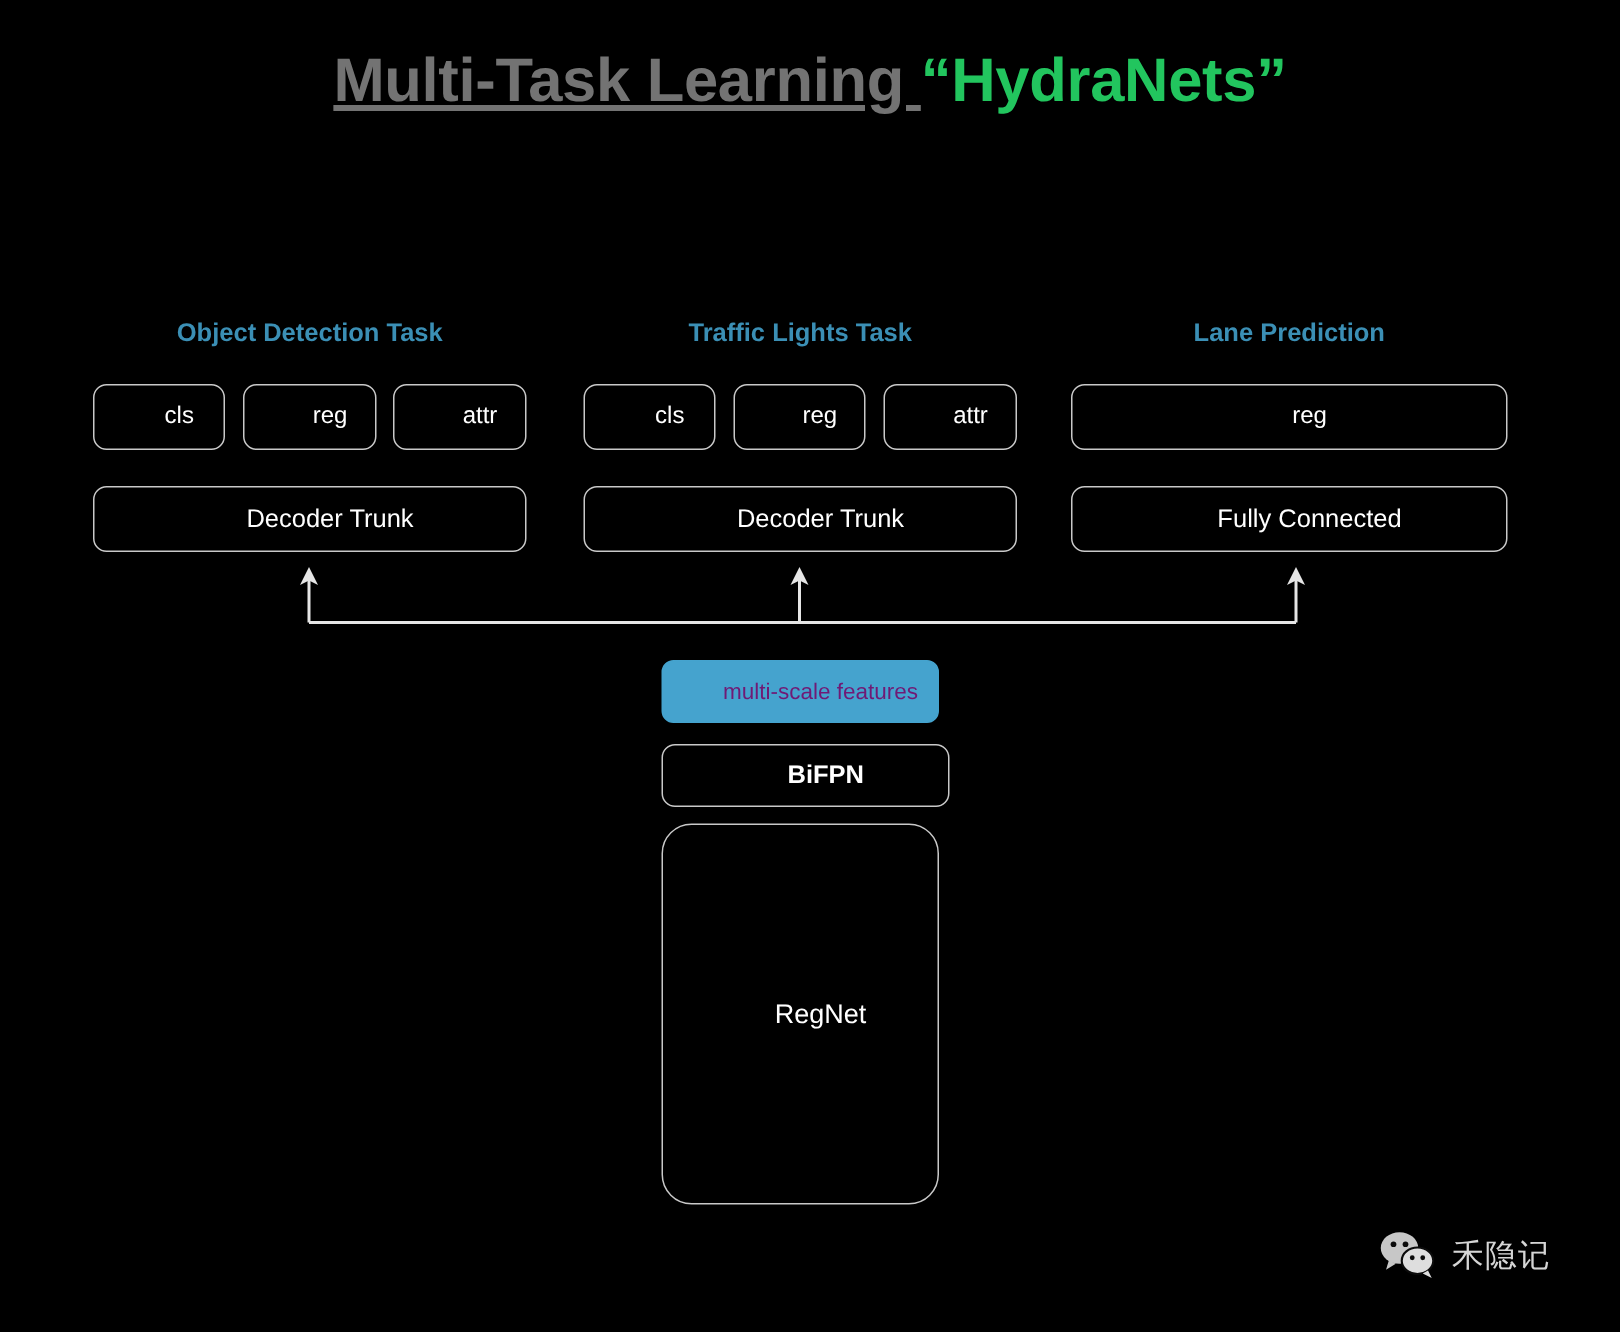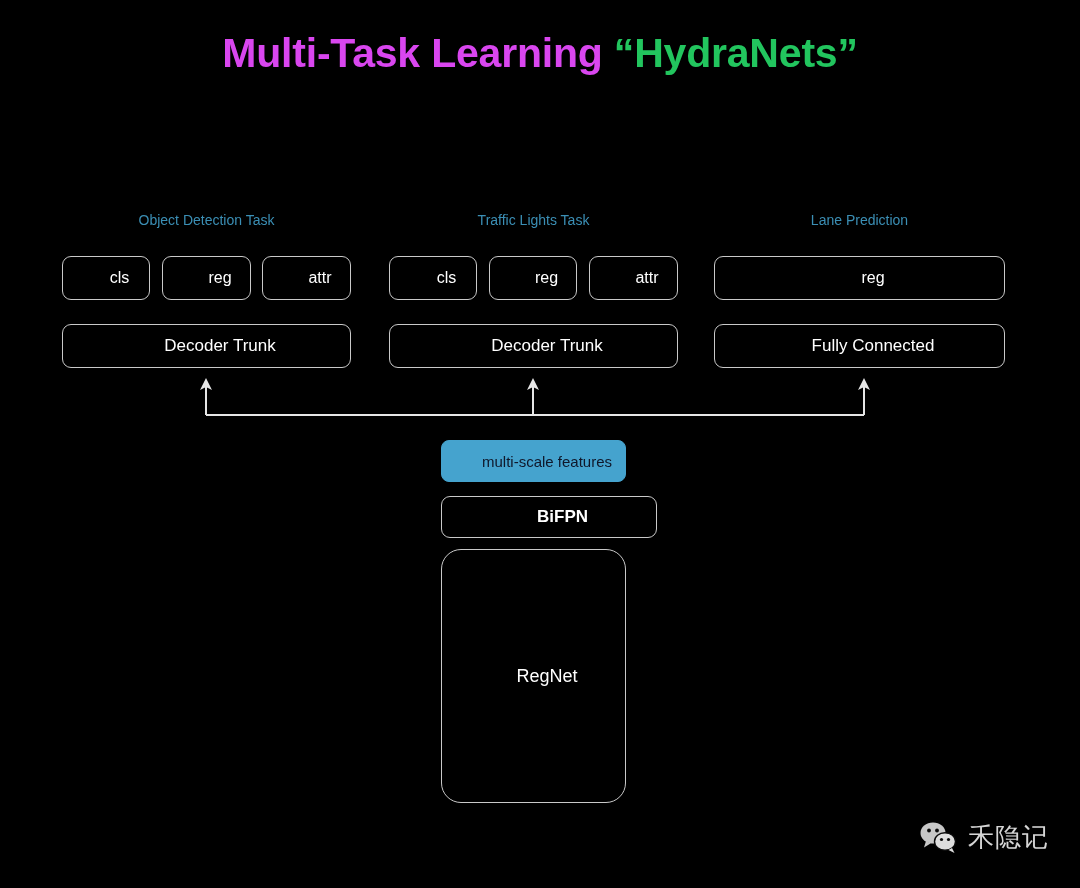--- a/index.html
+++ b/index.html
@@ -30,28 +30,28 @@
     top: 30px;
     left: 0;
     width: 1080px;
     text-align: center;
     font-size: 41px;
     font-weight: 700;
     letter-spacing: -0.2px;
     line-height: 1.15;
     white-space: nowrap;
   }
-  #slide-title .t-main { color: #d946ef; }
+  #slide-title .t-main { color: #737373; text-decoration: underline; }
   #slide-title .t-accent { color: #22c55e; font-weight: 600; }
 
   
   .task-caption {
     position: absolute;
-    font-size: 14px;
-    font-weight: 400;
+    font-size: 17px;
+    font-weight: 700;
     color: #3b8fb5;
     text-align: center;
     white-space: nowrap;
   }
   #caption-0 { left: 62px;  width: 289px; top: 212px; }
   #caption-1 { left: 389px; width: 289px; top: 212px; }
   #caption-2 { left: 714px; width: 291px; top: 212px; }
 
   
   .node {
@@ -66,21 +66,21 @@
     font-size: 16px;
     font-weight: 500;
     color: #ffffff;
     text-align: center;
     white-space: nowrap;
     padding-left: 27px;
   }
   .node.filled {
     background: #45a3ce;
     border-color: #45a3ce;
-    color: #0f172a;
+    color: #701a75;
   }
 
   
   .head-box { top: 256px; height: 44px; font-size: 16px; }
 
   
   #head-l-0 { left: 62px;  width: 88px; }
   #head-l-1 { left: 162px; width: 89px; }
   #head-l-2 { left: 262px; width: 89px; }
   
@@ -98,21 +98,21 @@
 
   
   #connector { position: absolute; left: 0; top: 370px; width: 1080px; height: 56px; }
 
   
   #node-features {
     left: 441px; top: 440px; width: 185px; height: 42px;
     font-size: 15px; font-weight: 500; border-radius: 8px;
   }
   #node-bifpn {
-    left: 441px; top: 496px; width: 216px; height: 42px;
+    left: 441px; top: 496px; width: 192px; height: 42px;
     font-size: 17px; font-weight: 600;
   }
   #node-regnet {
     left: 441px; top: 549px; width: 185px; height: 254px;
     font-size: 18px; font-weight: 400; border-radius: 20px;
   }
   #node-raw {
     left: 441px; top: 820px; width: 185px; height: 48px;
     font-size: 21px; font-weight: 600; border-radius: 9px;
   }
@@ -120,21 +120,21 @@
   
   #watermark {
     position: absolute;
     left: 919px; top: 820px;
     display: flex;
     align-items: center;
     gap: 9px;
     opacity: 0.92;
   }
   #watermark .wm-text {
-    font-size: 26px;
+    font-size: 21px;
     font-weight: 400;
     color: #e8e8e8;
     letter-spacing: 1px;
     white-space: nowrap;
   }
 </style>
 </head>
 <body>
 
 <div class="slide">

